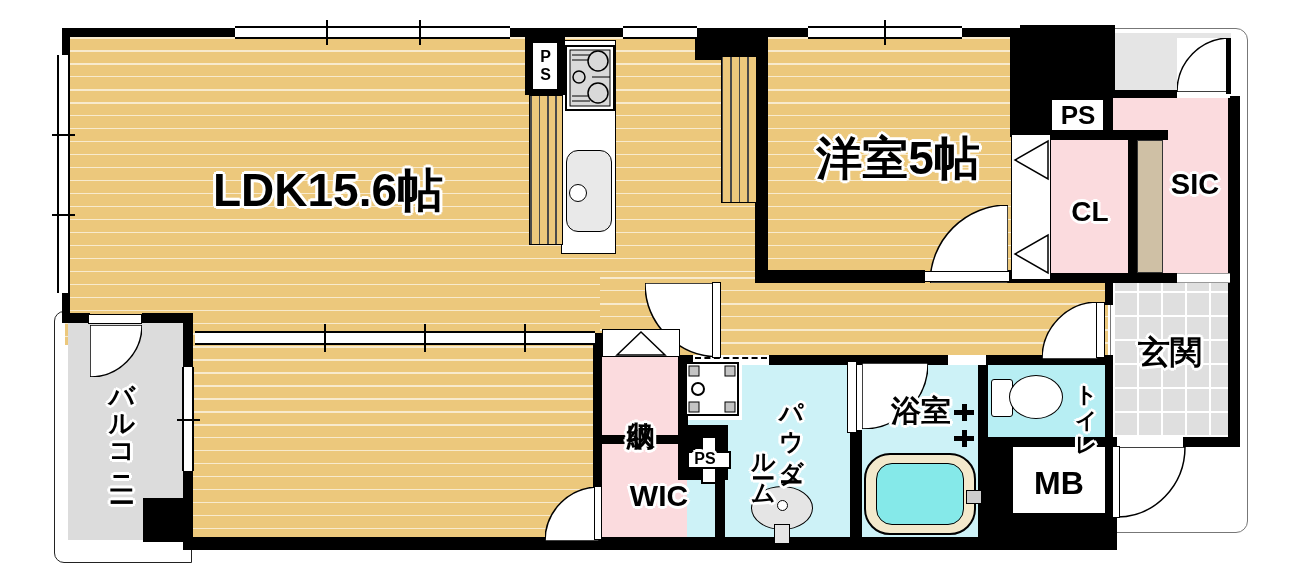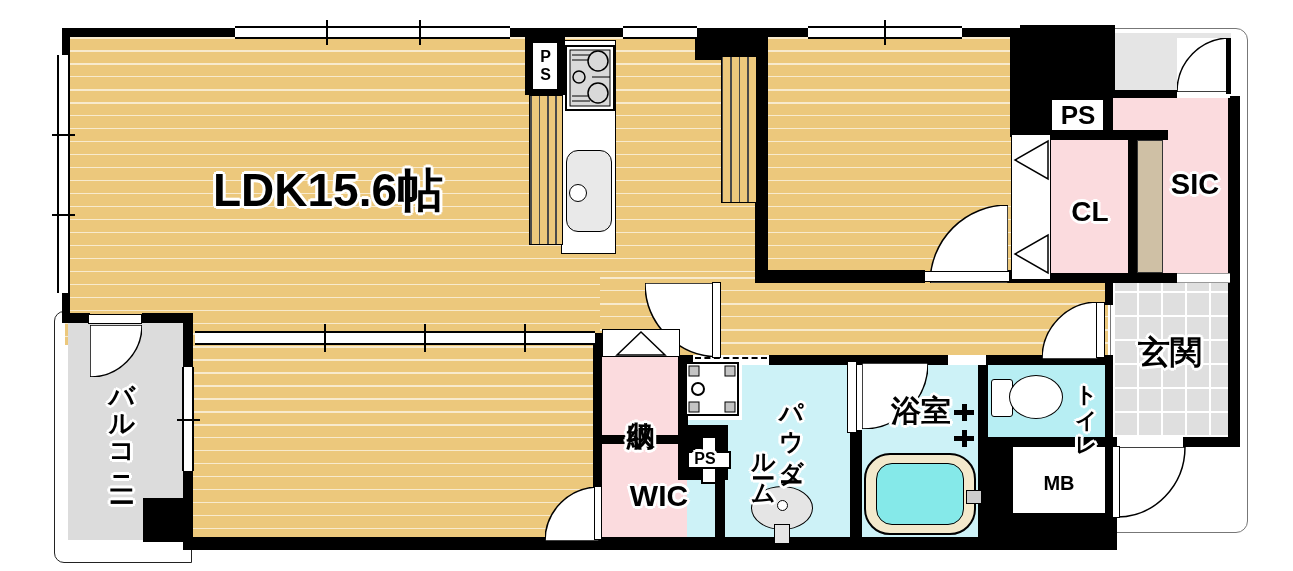--- a/index.html
+++ b/index.html
@@ -226,28 +226,29 @@
     <rect x="4" y="6" width="20" height="5" fill="#000"></rect>
       <rect x="12" y="0" width="5" height="17" fill="#000"></rect>
     <rect x="4" y="32" width="20" height="5" fill="#000"></rect>
       <rect x="12" y="26" width="5" height="17" fill="#000"></rect>
   </svg>
 
   <div class="fixture" style="left:991px;top:379px;width:22px;height:38px;background:#fff;border:1.5px solid #000;border-radius:3px;"></div>
   <div class="fixture" style="left:1009px;top:375px;width:54px;height:44px;background:#fff;border:1.5px solid #000;border-radius:50%;"></div>
 
   <div class="lbl" style="left:328px;top:190px;font-size:46px;">LDK15.6帖</div>
+  <div class="lbl" style="left:898px;top:158px;font-size:46px;">洋室5帖</div>
   <div class="lbl" style="left:1090px;top:212px;font-size:28px;">CL</div>
   <div class="lbl" style="left:1195px;top:185px;font-size:29px;">SIC</div>
   <div class="lbl" style="left:1078px;top:115px;font-size:26px;">PS</div>
   <div class="lbl vlbl" style="left:545px;top:66px;font-size:16px;">PS</div>
   <div class="lbl" style="left:705px;top:459px;font-size:16px;">PS</div>
   <div class="lbl" style="left:1170px;top:352px;font-size:32px;">玄関</div>
   <div class="lbl vlbl" style="left:122px;top:428px;font-size:26px;">バルコニー</div>
   <div class="lbl vlbl" style="left:640px;top:400px;font-size:28px;">収納</div>
   <div class="lbl" style="left:659px;top:496px;font-size:30px;">WIC</div>
   <div class="lbl vlbl" style="left:791px;top:428px;font-size:24px;">パウダー</div>
   <div class="lbl vlbl" style="left:763px;top:466px;font-size:24px;">ルーム</div>
   <div class="lbl" style="left:921px;top:411px;font-size:30px;">浴室</div>
   <div class="lbl vlbl" style="left:1086px;top:408px;font-size:22px;">トイレ</div>
-  <div class="lbl" style="left:1059px;top:483px;font-size:20px;">MB</div>
+  <div class="lbl" style="left:1059px;top:483px;font-size:32px;">MB</div>
 
 </div>
 
 </body></html>

